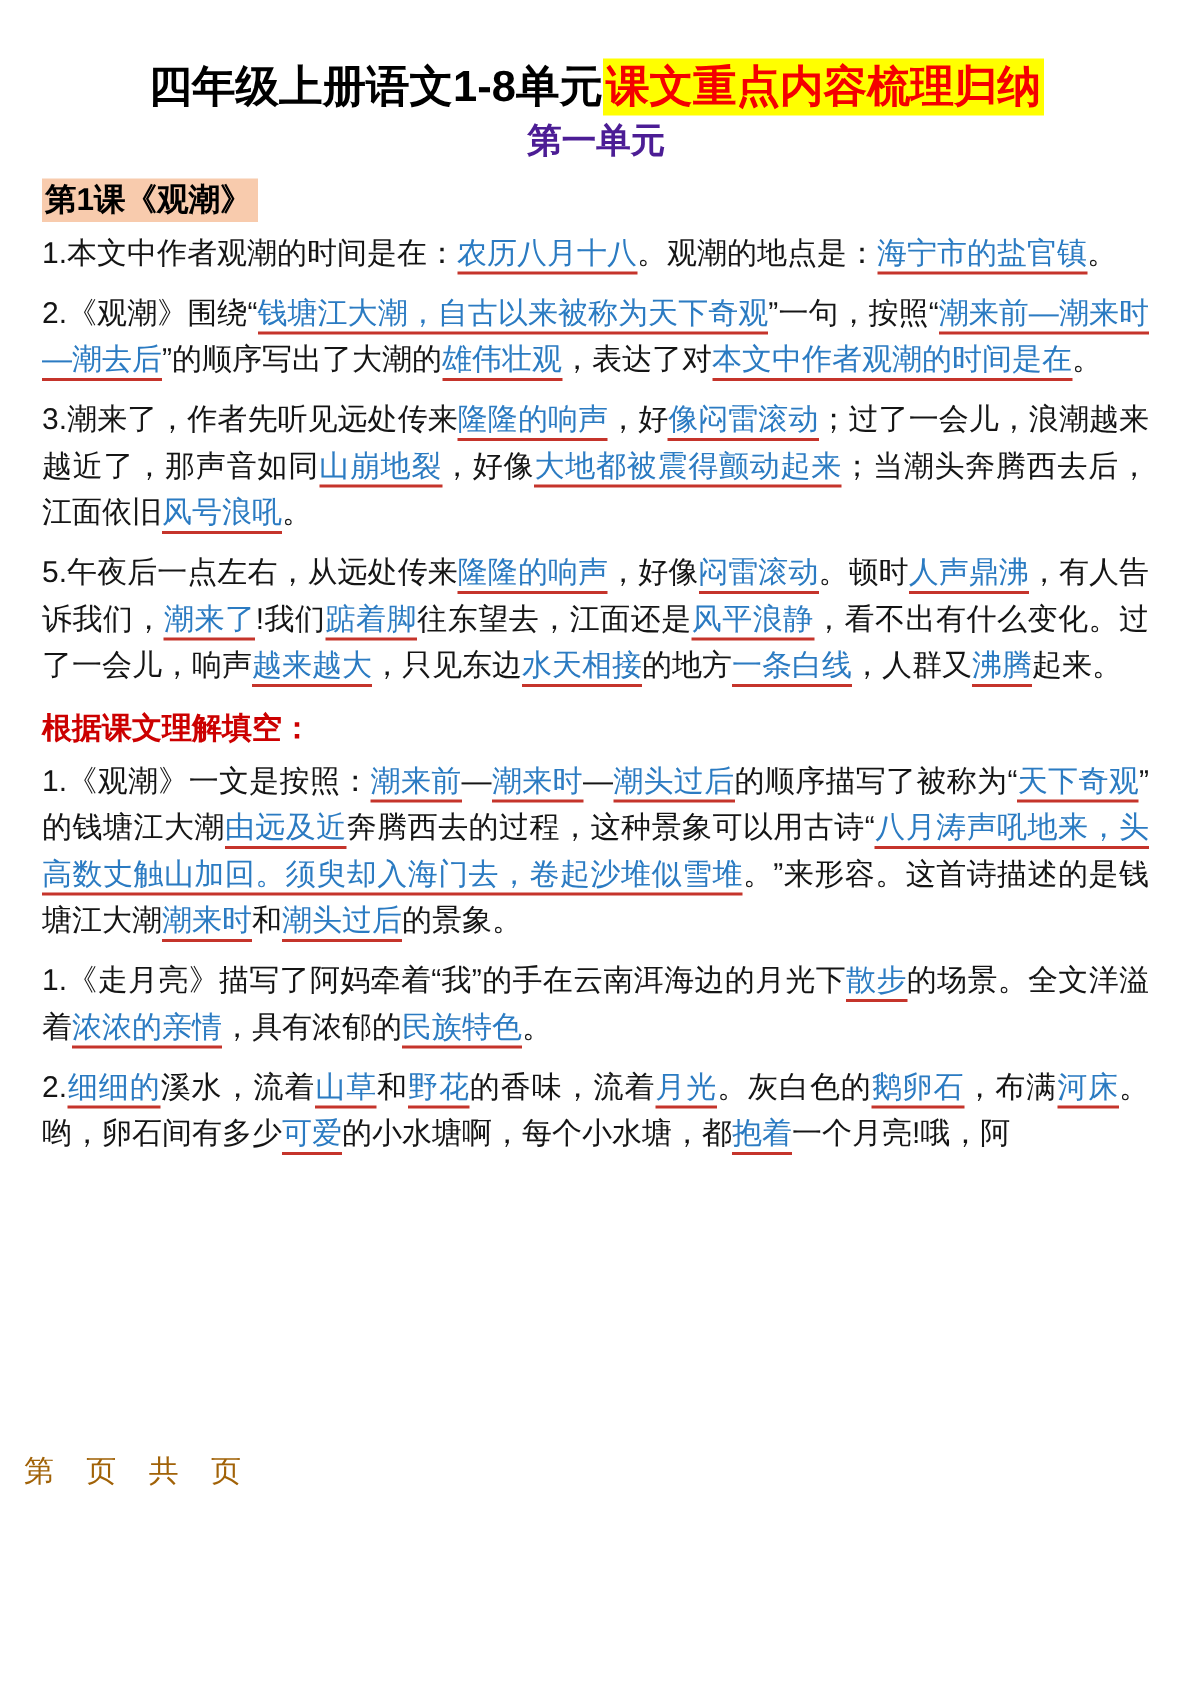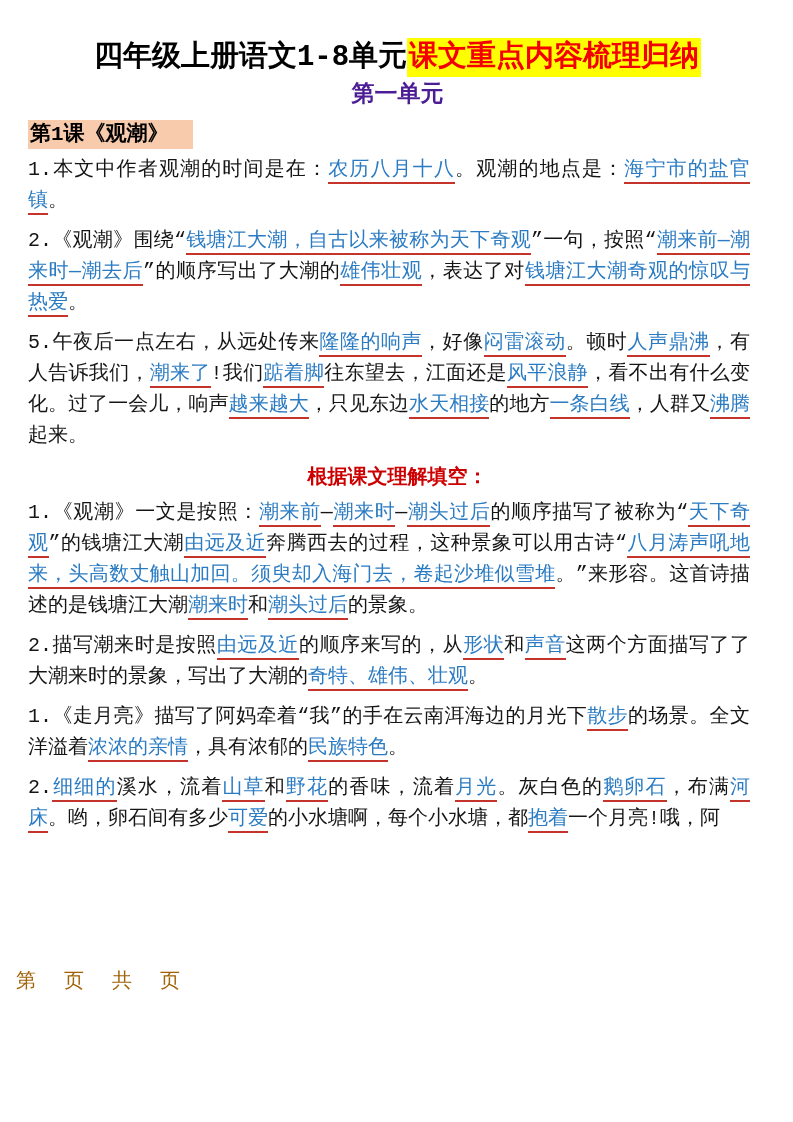--- a/index.html
+++ b/index.html
@@ -13,21 +13,20 @@
     overflow: hidden;
     font-family: "Liberation Sans", "DejaVu Sans", sans-serif;
     color: #111111;
   }
   .page {
     box-sizing: border-box;
     width: 793px;
     height: 1006px;
     padding: 34px 26px 0 28px;
     position: relative;
-    font-family: Liberation Mono, monospace;
   }
   
   .doc-title {
     text-align: center;
     font-size: 29px;
     line-height: 1.25;
     font-weight: bold;
     color: #000000;
     margin: 6px 0 2px 0;
     white-space: nowrap;
@@ -46,34 +45,33 @@
   }
   
   .lesson-heading {
     font-size: 21px;
     font-weight: bold;
     color: #000000;
     margin: 10px 0 4px 0;
   }
   .lesson-heading .lesson-bg {
     background: #f8cbad;
-    padding: 3px 24px 3px 2px;
+    padding: 3px 4px 3px 2px;
     text-align: center;
   }
   .red-heading {
     color: #cc0000;
     font-weight: bold;
     font-size: 20px;
     margin: 12px 0 2px 0;
-    text-align: center;
   }
   .para {
     font-size: 20px;
     line-height: 31px;
-    margin: 7px 17px 9px 0;
+    margin: 7px 1px 9px 0;
     text-align: justify;
     color: #151515;
   }
   .kw {
     color: #2b7bc2;
     border-bottom: 2px solid #c5342b;
     padding-bottom: 1px;
   }
   
   .footer {
@@ -94,23 +92,23 @@
 
   <div class="doc-title">
     <span>四年级上册语文1-8单元</span><span class="t-hl">课文重点内容梳理归纳</span>
   </div>
 
   <div class="subtitle">第一单元</div>
 
   <div id="content">
       <div class="lesson-heading"><span class="lesson-bg">第1课《观潮》</span></div>
       <p class="para"><span>1.本文中作者观潮的时间是在：</span><span class="kw">农历八月十八</span><span>。观潮的地点是：</span><span class="kw">海宁市的盐官镇</span><span>。</span></p>
-      <p class="para"><span>2.《观潮》围绕“</span><span class="kw">钱塘江大潮，自古以来被称为天下奇观</span><span>”一句，按照“</span><span class="kw">潮来前—潮来时—潮去后</span><span>”的顺序写出了大潮的</span><span class="kw">雄伟壮观</span><span>，表达了对</span><span class="kw">钱塘江大潮奇观的惊叹与热爱</span><span>。</span></p>
+      <p class="para"><span>2.《观潮》围绕“</span><span class="kw">钱塘江大潮，自古以来被称为天下奇观</span><span>”一句，按照“</span><span class="kw">潮来前—潮来时—潮去后</span><span>”的顺序写出了大潮的</span><span class="kw">雄伟壮观</span><span>，表达了对</span><span class="kw">本文中作者观潮的时间是在</span><span>。</span></p>
+      <p class="para"><span>3.潮来了，作者先听见远处传来</span><span class="kw">隆隆的响声</span><span>，好</span><span class="kw">像闷雷滚动</span><span>；过了一会儿，浪潮越来越近了，那声音如同</span><span class="kw">山崩地裂</span><span>，好像</span><span class="kw">大地都被震得颤动起来</span><span>；当潮头奔腾西去后，江面依旧</span><span class="kw">风号浪吼</span><span>。</span></p>
       <p class="para"><span>5.午夜后一点左右，从远处传来</span><span class="kw">隆隆的响声</span><span>，好像</span><span class="kw">闷雷滚动</span><span>。顿时</span><span class="kw">人声鼎沸</span><span>，有人告诉我们，</span><span class="kw">潮来了</span><span>!我们</span><span class="kw">踮着脚</span><span>往东望去，江面还是</span><span class="kw">风平浪静</span><span>，看不出有什么变化。过了一会儿，响声</span><span class="kw">越来越大</span><span>，只见东边</span><span class="kw">水天相接</span><span>的地方</span><span class="kw">一条白线</span><span>，人群又</span><span class="kw">沸腾</span><span>起来。</span></p>
       <div class="red-heading">根据课文理解填空：</div>
       <p class="para"><span>1.《观潮》一文是按照：</span><span class="kw">潮来前</span><span>—</span><span class="kw">潮来时</span><span>—</span><span class="kw">潮头过后</span><span>的顺序描写了被称为“</span><span class="kw">天下奇观</span><span>”的钱塘江大潮</span><span class="kw">由远及近</span><span>奔腾西去的过程，这种景象可以用古诗“</span><span class="kw">八月涛声吼地来，头高数丈触山加回。须臾却入海门去，卷起沙堆似雪堆</span><span>。”来形容。这首诗描述的是钱塘江大潮</span><span class="kw">潮来时</span><span>和</span><span class="kw">潮头过后</span><span>的景象。</span></p>
-      <p class="para"><span>2.描写潮来时是按照</span><span class="kw">由远及近</span><span>的顺序来写的，从</span><span class="kw">形状</span><span>和</span><span class="kw">声音</span><span>这两个方面描写了了大潮来时的景象，写出了大潮的</span><span class="kw">奇特、雄伟、壮观</span><span>。</span></p>
       <p class="para"><span>1.《走月亮》描写了阿妈牵着“我”的手在云南洱海边的月光下</span><span class="kw">散步</span><span>的场景。全文洋溢着</span><span class="kw">浓浓的亲情</span><span>，具有浓郁的</span><span class="kw">民族特色</span><span>。</span></p>
       <p class="para"><span>2.</span><span class="kw">细细的</span><span>溪水，流着</span><span class="kw">山草</span><span>和</span><span class="kw">野花</span><span>的香味，流着</span><span class="kw">月光</span><span>。灰白色的</span><span class="kw">鹅卵石</span><span>，布满</span><span class="kw">河床</span><span>。哟，卵石间有多少</span><span class="kw">可爱</span><span>的小水塘啊，每个小水塘，都</span><span class="kw">抱着</span><span>一个月亮!哦，阿</span></p>
     </div>
 
   <div class="footer">第 页 共  页</div>
 </div>
 
 </body></html>

